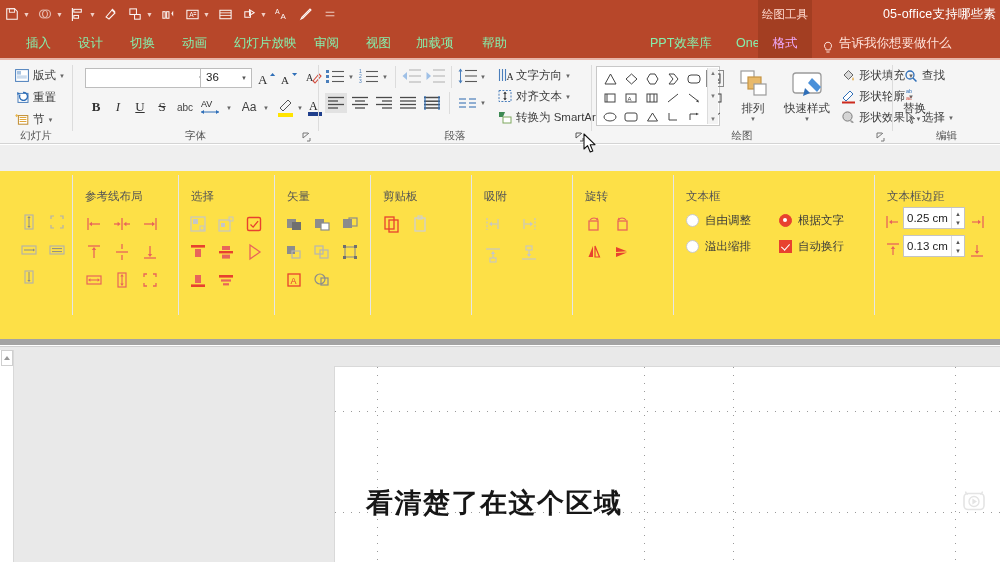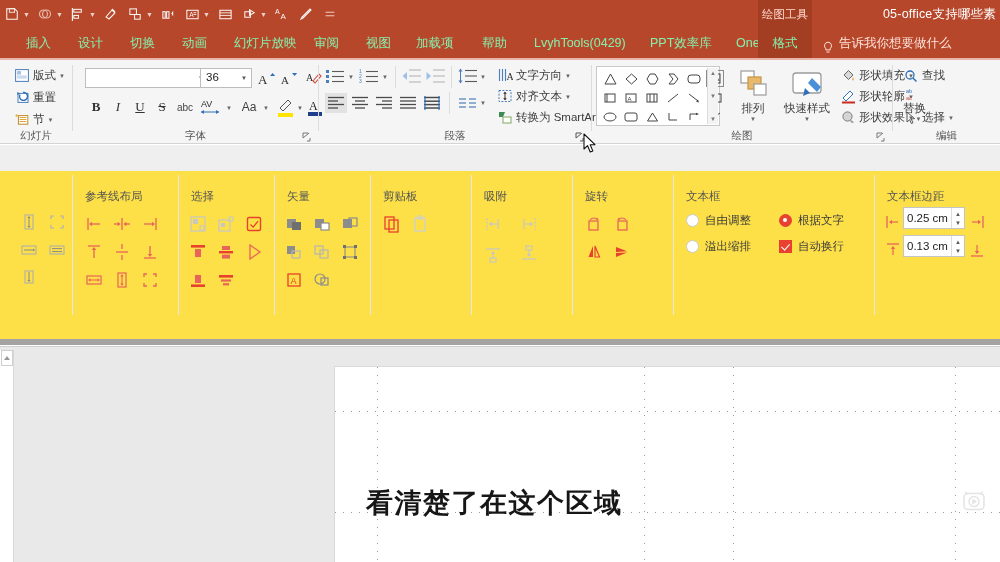--- a/index.html
+++ b/index.html
@@ -36,21 +36,21 @@
   
   .tabstrip{
     position:absolute; left:0; top:28px; width:1000px; height:30px;
     background:#b7472a;
   }
   .tab{
     position:absolute; top:0; height:30px; line-height:30px;
     font-size:12.5px; color:#86efac; white-space:nowrap; text-align:center;
     padding:0 6px; cursor:default;
   }
-  .tab.active{ background:#a33e22; color:#86efac; }
+  .tab.active{ background:#a33e22; color:#f0abfc; }
   .tellme{
     position:absolute; top:0; height:30px; line-height:30px; font-size:12.5px;
     color:#ffe3db; white-space:nowrap; display:flex; align-items:center; gap:5px;
   }
   .bulb{ width:12px; height:14px; display:inline-block; }
 
   
   .ribbon{
     position:absolute; left:0; top:58px; width:1000px; height:86px;
     background:#f5f5f5; border-bottom:1px solid #d4d4d4;
@@ -276,21 +276,20 @@
   <div class="tabstrip">
     <div class="tab" style="left:20px;">插入</div>
     <div class="tab" style="left:72px;">设计</div>
     <div class="tab" style="left:124px;">切换</div>
     <div class="tab" style="left:176px;">动画</div>
     <div class="tab" style="left:228px;">幻灯片放映</div>
     <div class="tab" style="left:308px;">审阅</div>
     <div class="tab" style="left:360px;">视图</div>
     <div class="tab" style="left:410px;">加载项</div>
     <div class="tab" style="left:476px;">帮助</div>
-    <div class="tab" style="left:528px;">LvyhTools(0429)</div>
     <div class="tab" style="left:644px;">PPT效率库</div>
     <div class="tab" style="left:730px;">OneKey Lite</div>
     <div class="tab active" style="left:758px;width:54px;padding:0;">格式</div>
 
     <div class="tellme" style="left:822px;">
       <span class="bulb">
         <svg width="12" height="14" viewBox="0 0 12 14">
             <path d="M6 1.2a3.6 3.6 0 0 0-2.2 6.4v1.3h4.4V7.6A3.6 3.6 0 0 0 6 1.2z" fill="none" stroke="#ffe3db" stroke-width="1"></path>
             <line x1="4.4" y1="11" x2="7.6" y2="11" stroke="#ffe3db" stroke-width="1"></line>
           </svg>

